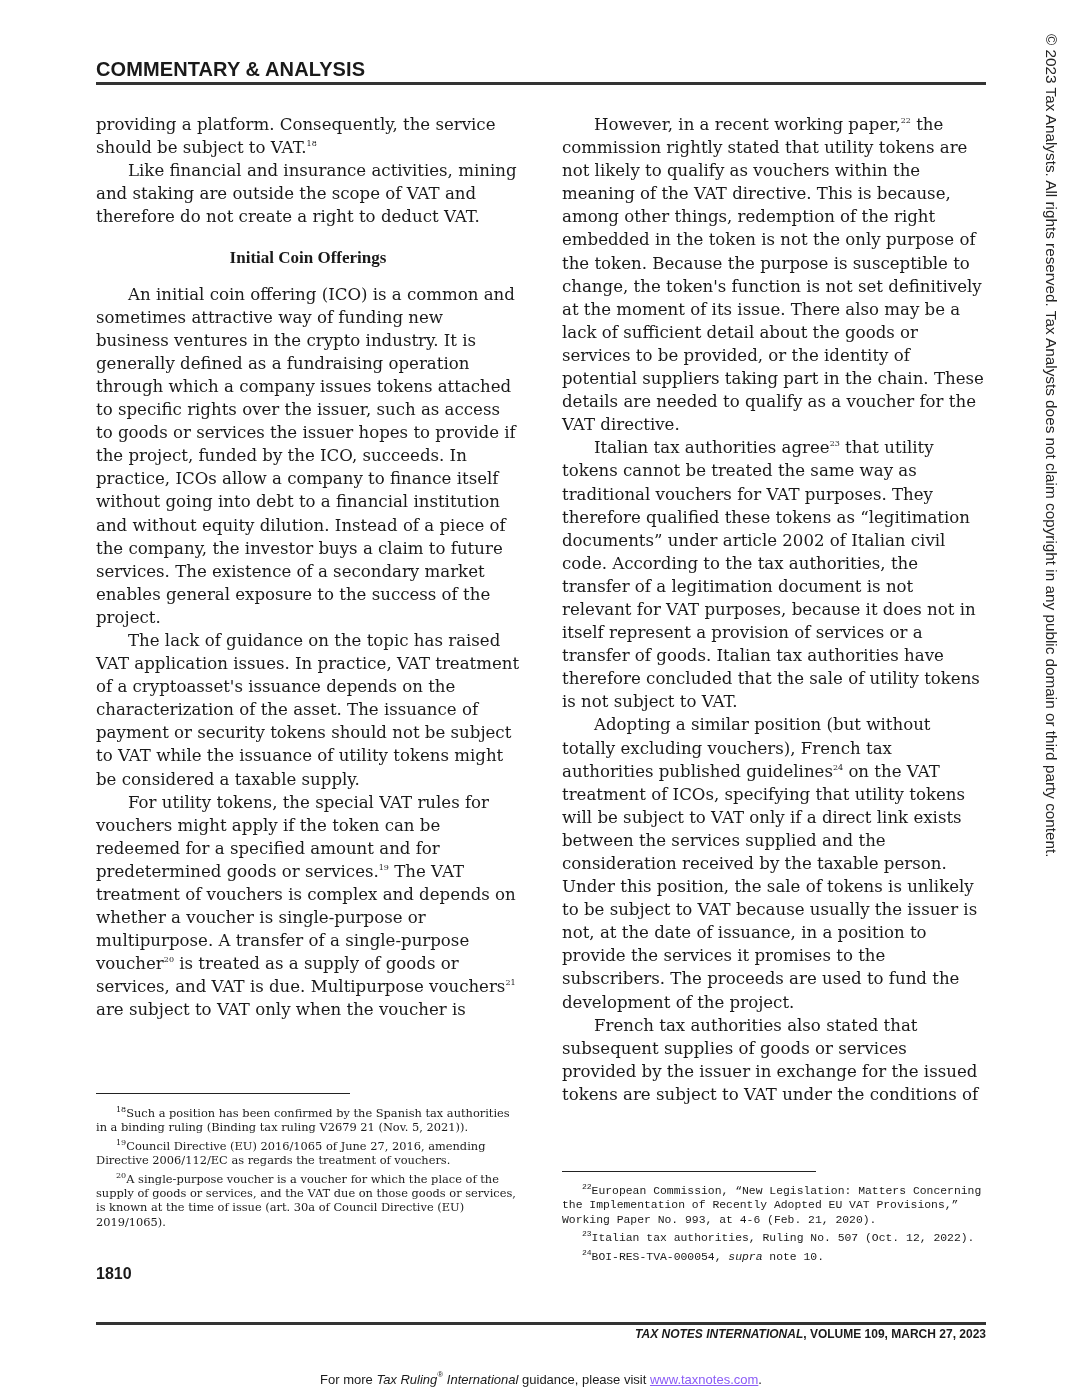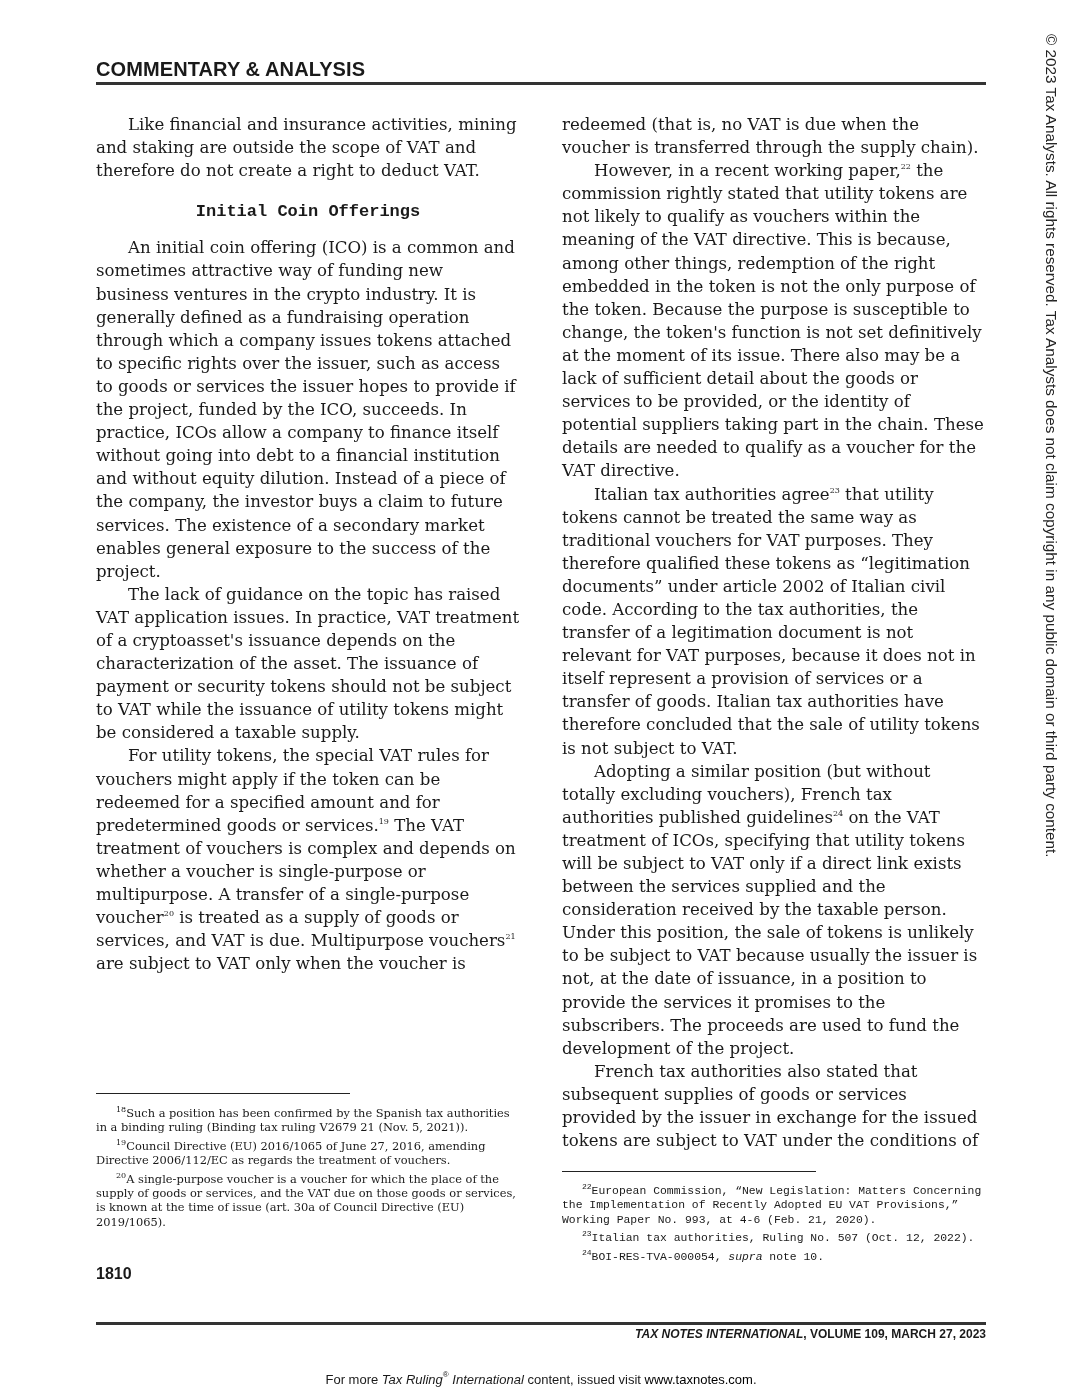--- a/index.html
+++ b/index.html
@@ -4,50 +4,50 @@
 <style>
   html, body { margin: 0; padding: 0; background: #ffffff; }
   body { width: 1082px; height: 1400px; position: relative; overflow: hidden; color: #1a1a1a; }
   .header-label { position: absolute; left: 96px; top: 58px; font-family: "Liberation Sans", sans-serif; font-weight: bold; font-size: 20px; letter-spacing: 0.1px; }
   .header-rule { position: absolute; left: 96px; top: 82px; width: 890px; height: 3px; background: #333; }
   .col { position: absolute; top: 113px; width: 424px; font-family: "DejaVu Serif", "Liberation Serif", serif; font-size: 16.6px; line-height: 23.1px; }
   .col-left { left: 96px; }
   .col-right { left: 562px; }
   .col p { margin: 0; }
   .indent { text-indent: 32px; }
-  .subhead { font-family: Liberation Mono, monospace; font-weight: bold; font-size: 17px; text-align: center; margin: 18px 0 13px 0; }
+  .subhead { font-family: Liberation Serif, serif; font-weight: bold; font-size: 17px; text-align: center; margin: 18px 0 13px 0; }
   sup { font-size: 8px; vertical-align: 7px; line-height: 0; }
   .fn-rule { position: absolute; height: 1px; background: #222; }
   .fns { position: absolute; font-family: "DejaVu Serif", "Liberation Serif", serif; font-size: 11.4px; line-height: 14.4px; width: 424px; }
   .fns p { margin: 0 0 4px 0; text-indent: 20px; }
   .fns sup { font-size: 8px; vertical-align: 5px; }
   .footer-rule { position: absolute; left: 96px; top: 1322px; width: 890px; height: 3px; background: #333; }
   .page-num { position: absolute; left: 96px; top: 1265px; font-family: "Liberation Sans", sans-serif; font-weight: bold; font-size: 16px; }
   .journal { position: absolute; right: 96px; top: 1327px; font-family: "Liberation Sans", sans-serif; font-weight: bold; font-size: 12px; }
   .promo { position: absolute; left: 0; width: 1082px; top: 1372px; text-align: center; font-family: "Liberation Sans", sans-serif; font-size: 13px; }
-  .promo a { color: #000000; }
+  .promo a { color: #8b5cf6; text-decoration: underline; }
   .side-copyright { position: absolute; left: 1038px; top: 34px; width: 26px; height: 1200px; }
   .side-copyright span { position: absolute; left: 0; top: 0; white-space: nowrap; transform-origin: 0 0; transform: translate(22px, 0) rotate(90deg); font-family: "Liberation Sans", sans-serif; font-size: 15.3px; color: #222; }
 </style>
 </head>
 <body>
 
 <div class="header-label">COMMENTARY &amp; ANALYSIS</div>
 <div class="header-rule"></div>
 
 <div class="col col-left">
+  <p><span>providing a platform. Consequently, the service should be subject to VAT.</span><sup>18</sup></p>
   <p class="indent">Like financial and insurance activities, mining and staking are outside the scope of VAT and therefore do not create a right to deduct VAT.</p>
   <div class="subhead">Initial Coin Offerings</div>
   <p class="indent">An initial coin offering (ICO) is a common and sometimes attractive way of funding new business ventures in the crypto industry. It is generally defined as a fundraising operation through which a company issues tokens attached to specific rights over the issuer, such as access to goods or services the issuer hopes to provide if the project, funded by the ICO, succeeds. In practice, ICOs allow a company to finance itself without going into debt to a financial institution and without equity dilution. Instead of a piece of the company, the investor buys a claim to future services. The existence of a secondary market enables general exposure to the success of the project.</p>
   <p class="indent">The lack of guidance on the topic has raised VAT application issues. In practice, VAT treatment of a cryptoasset's issuance depends on the characterization of the asset. The issuance of payment or security tokens should not be subject to VAT while the issuance of utility tokens might be considered a taxable supply.</p>
   <p class="indent"><span>For utility tokens, the special VAT rules for vouchers might apply if the token can be redeemed for a specified amount and for predetermined goods or services.</span><sup>19</sup><span> The VAT treatment of vouchers is complex and depends on whether a voucher is single-purpose or multipurpose. A transfer of a single-purpose voucher</span><sup>20</sup><span> is treated as a supply of goods or services, and VAT is due. Multipurpose vouchers</span><sup>21</sup><span> are subject to VAT only when the voucher is</span></p>
 </div>
 
 <div class="col col-right">
-  <p>redeemed (that is, no VAT is due when the voucher is transferred through the supply chain).</p>
   <p class="indent"><span>However, in a recent working paper,</span><sup>22</sup><span> the commission rightly stated that utility tokens are not likely to qualify as vouchers within the meaning of the VAT directive. This is because, among other things, redemption of the right embedded in the token is not the only purpose of the token. Because the purpose is susceptible to change, the token's function is not set definitively at the moment of its issue. There also may be a lack of sufficient detail about the goods or services to be provided, or the identity of potential suppliers taking part in the chain. These details are needed to qualify as a voucher for the VAT directive.</span></p>
   <p class="indent"><span>Italian tax authorities agree</span><sup>23</sup><span> that utility tokens cannot be treated the same way as traditional vouchers for VAT purposes. They therefore qualified these tokens as “legitimation documents” under article 2002 of Italian civil code. According to the tax authorities, the transfer of a legitimation document is not relevant for VAT purposes, because it does not in itself represent a provision of services or a transfer of goods. Italian tax authorities have therefore concluded that the sale of utility tokens is not subject to VAT.</span></p>
   <p class="indent"><span>Adopting a similar position (but without totally excluding vouchers), French tax authorities published guidelines</span><sup>24</sup><span> on the VAT treatment of ICOs, specifying that utility tokens will be subject to VAT only if a direct link exists between the services supplied and the consideration received by the taxable person. Under this position, the sale of tokens is unlikely to be subject to VAT because usually the issuer is not, at the date of issuance, in a position to provide the services it promises to the subscribers. The proceeds are used to fund the development of the project.</span></p>
   <p class="indent">French tax authorities also stated that subsequent supplies of goods or services provided by the issuer in exchange for the issued tokens are subject to VAT under the conditions of</p>
 </div>
 
 <div class="fn-rule" style="left:96px; top:1093px; width:254px;"></div>
 <div class="fns" style="left:96px; top:1106px;">
   <p><sup>18</sup><span>Such a position has been confirmed by the Spanish tax authorities in a binding ruling (Binding tax ruling V2679 21 (Nov. 5, 2021)).</span></p>
   <p><sup>19</sup><span>Council Directive (EU) 2016/1065 of June 27, 2016, amending Directive 2006/112/EC as regards the treatment of vouchers.</span></p>
@@ -58,17 +58,17 @@
 <div class="fns" style="left:562px; top:1184px;font-family:Liberation Mono, monospace;">
   <p><sup>22</sup><span>European Commission, “New Legislation: Matters Concerning the Implementation of Recently Adopted EU VAT Provisions,” Working Paper No. 993, at 4-6 (Feb. 21, 2020).</span></p>
   <p><sup>23</sup><span>Italian tax authorities, Ruling No. 507 (Oct. 12, 2022).</span></p>
   <p><sup>24</sup><span>BOI-RES-TVA-000054, </span><i>supra</i><span> note 10.</span></p>
 </div>
 
 <div class="footer-rule"></div>
 <div class="page-num">1810</div>
 <div class="journal"><i>TAX NOTES INTERNATIONAL</i><span>, VOLUME 109, MARCH 27, 2023</span></div>
 
-<div class="promo"><span>For more </span><i>Tax Ruling</i><sup>®</sup><i> International</i><span> content, issued visit </span><a>www.taxnotes.com</a><span>.</span></div>
+<div class="promo"><span>For more </span><i>Tax Ruling</i><sup>®</sup><i> International</i><span> guidance, please visit </span><a>www.taxnotes.com</a><span>.</span></div>
 
 <div class="side-copyright">
     <span>© 2023 Tax Analysts. All rights reserved. Tax Analysts does not claim copyright in any public domain or third party content.</span>
   </div>
 
 </body></html>

